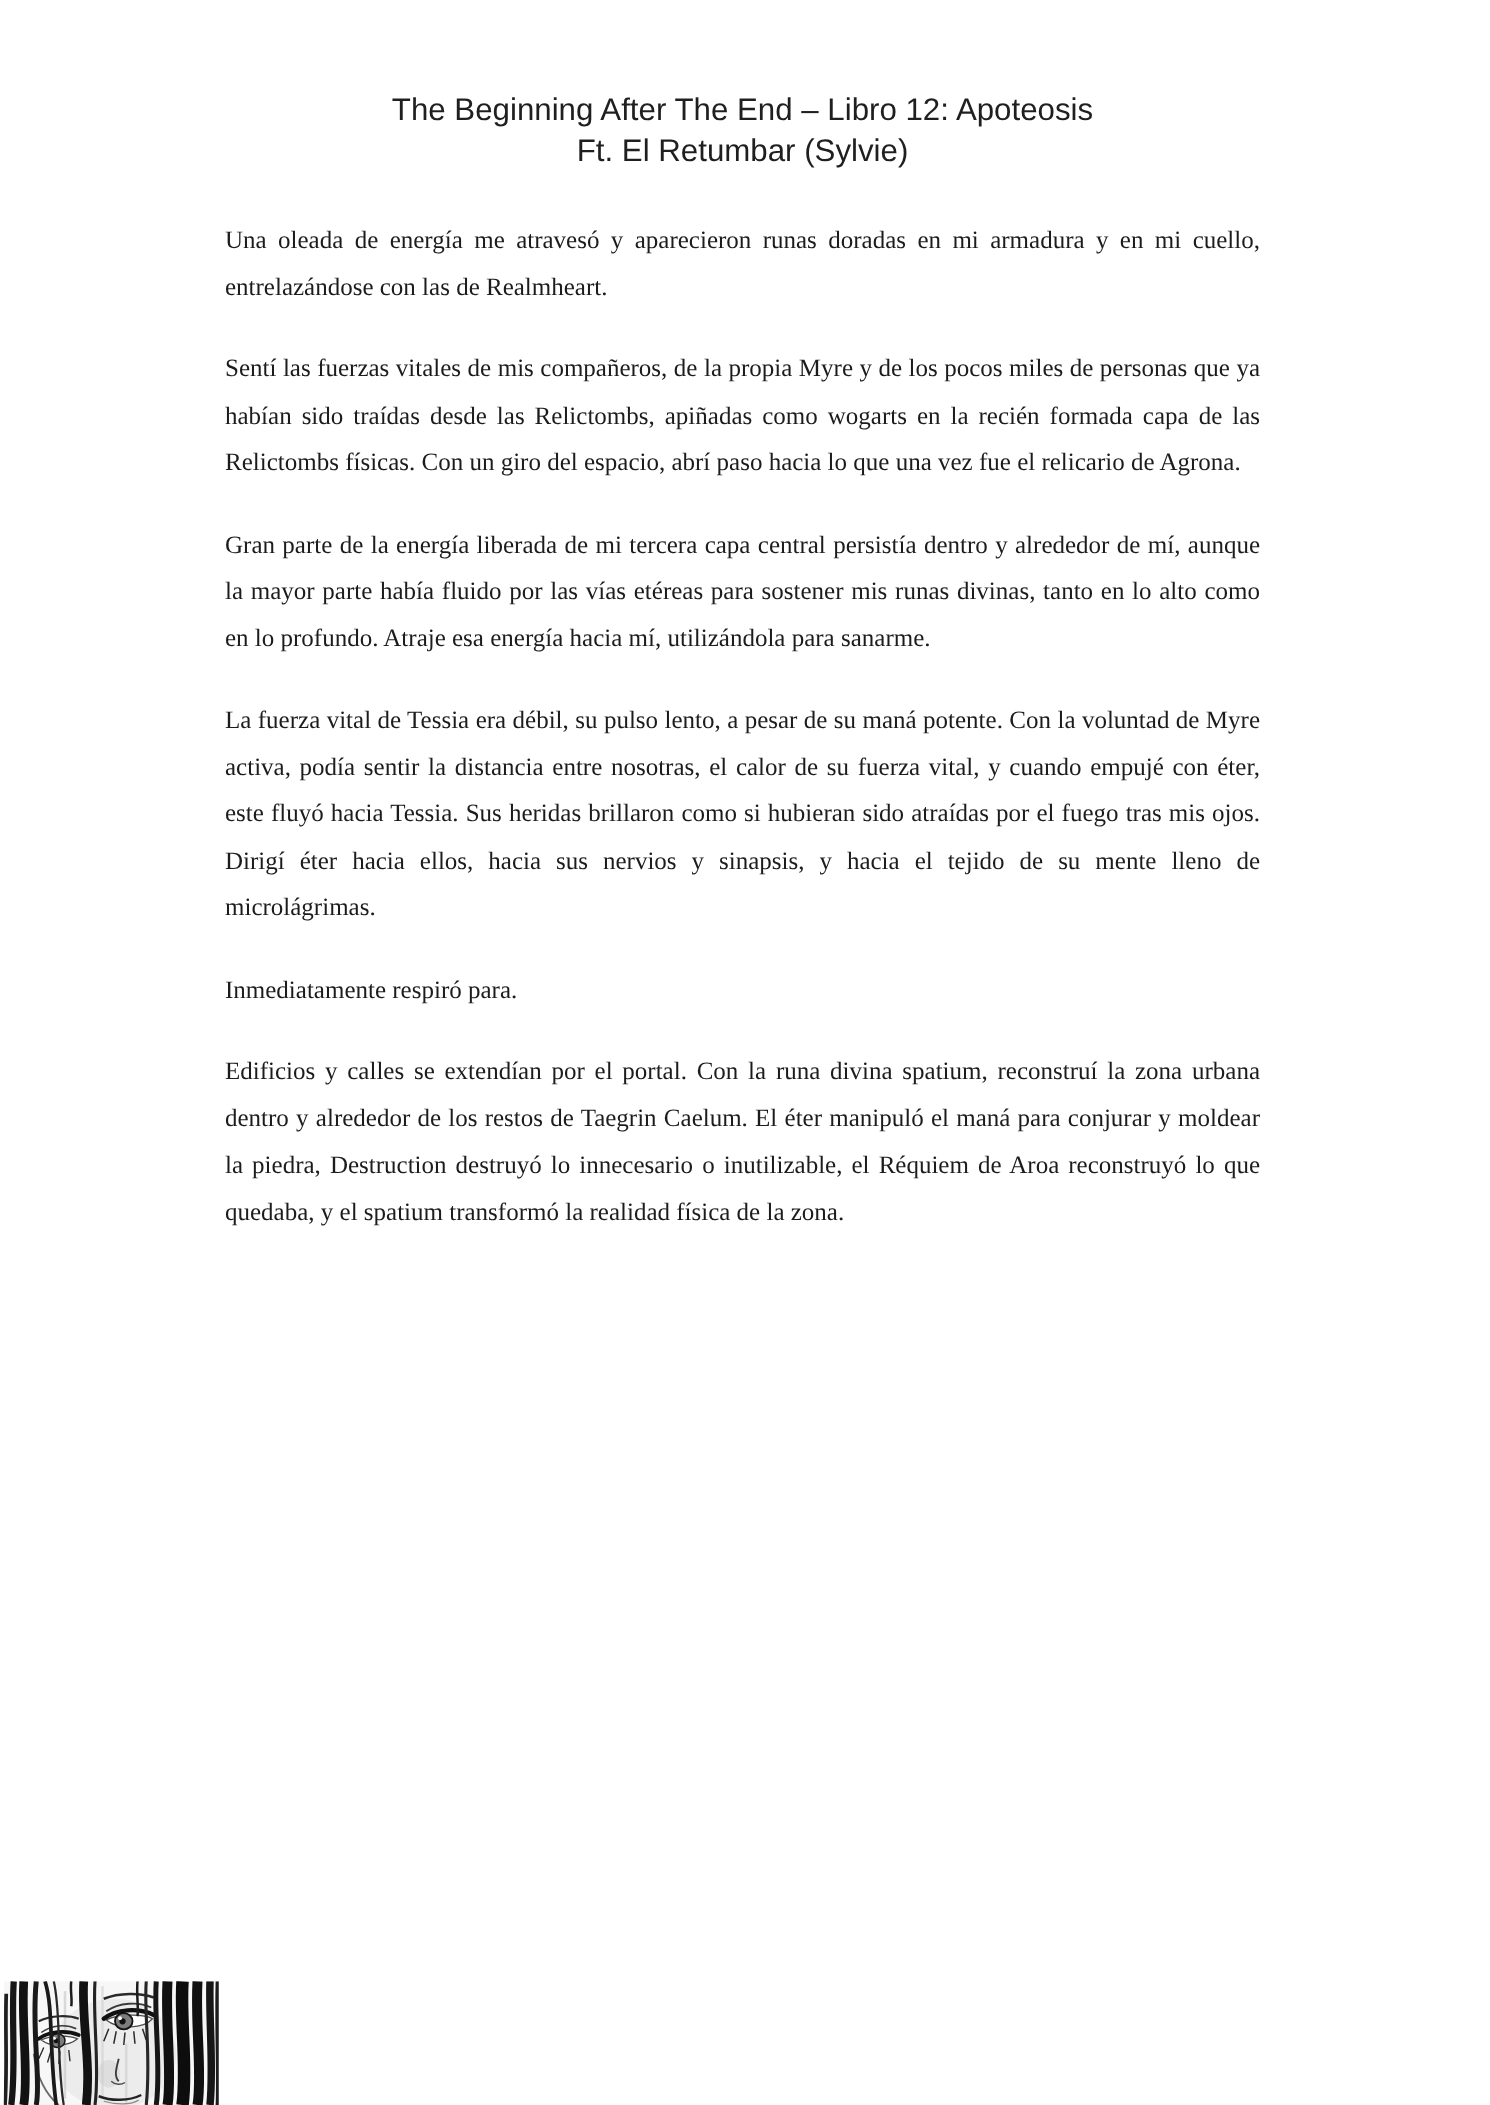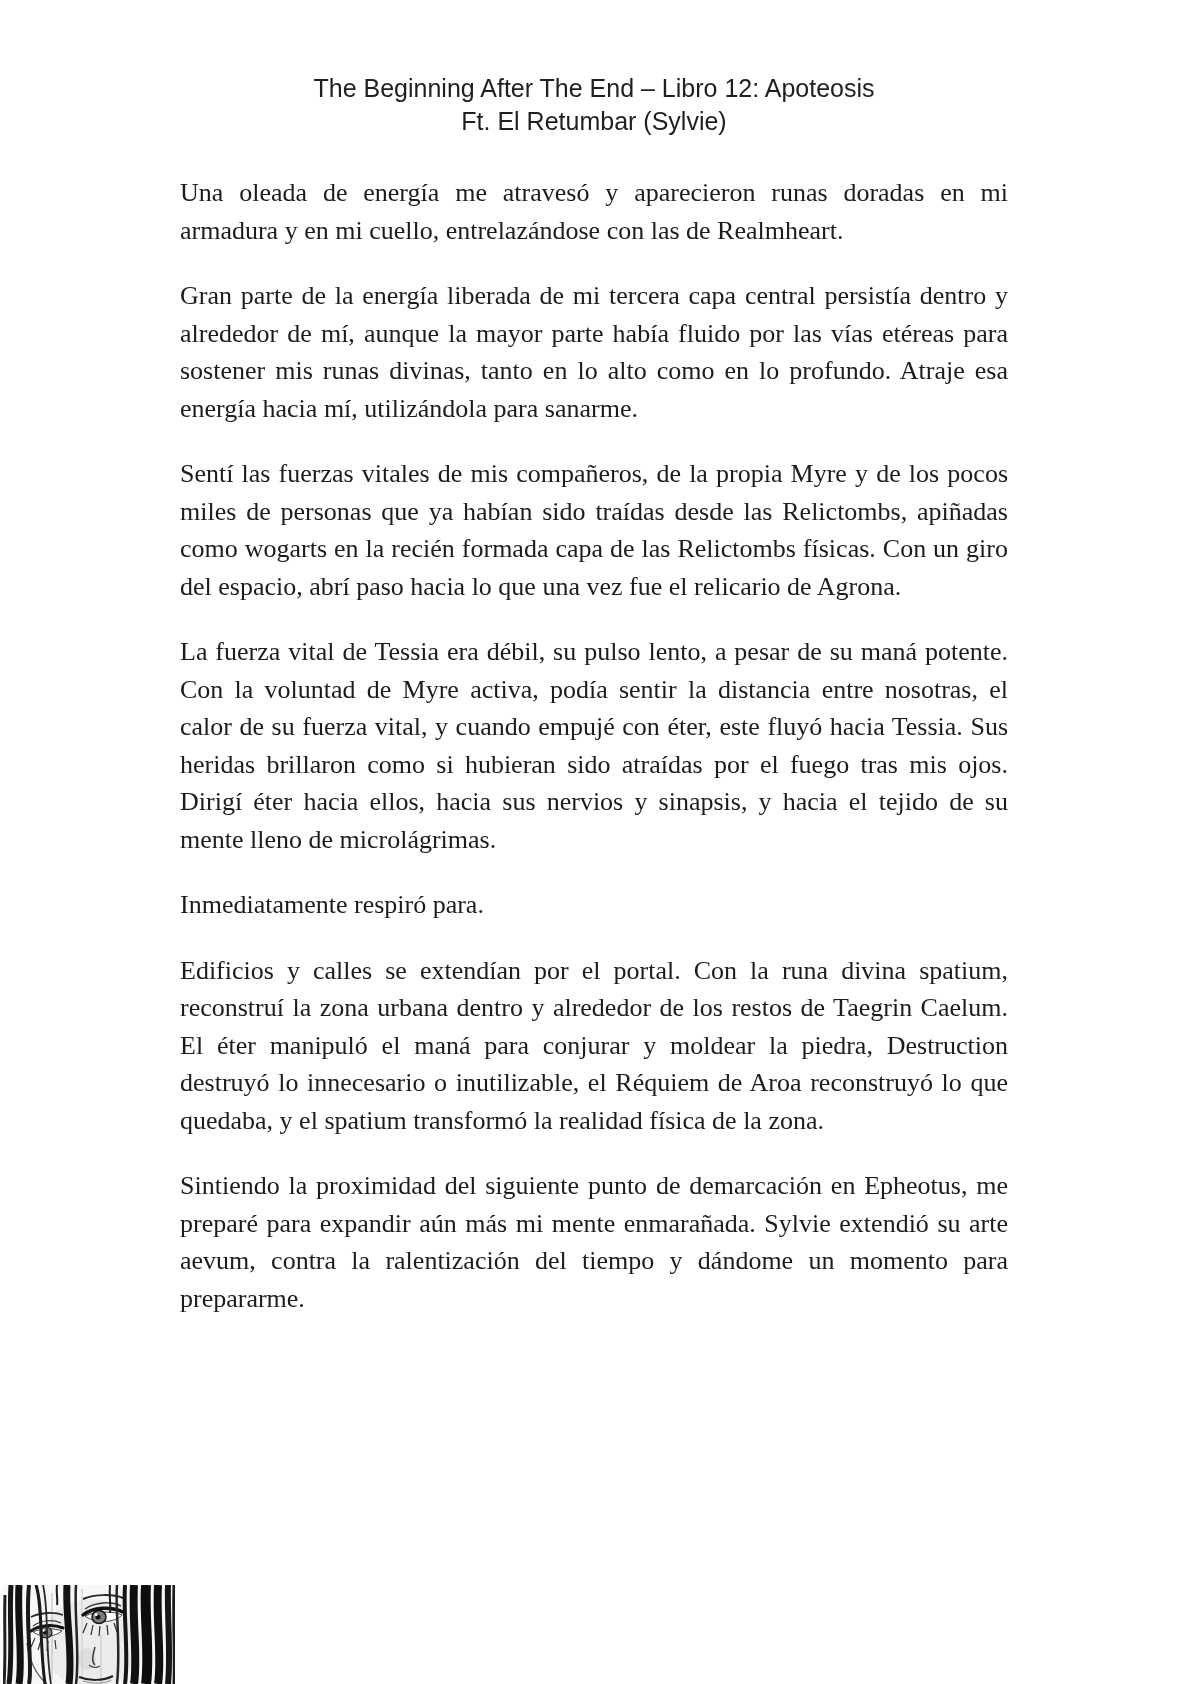--- a/index.html
+++ b/index.html
@@ -26,21 +26,21 @@
     font-size: 25px;
     line-height: 33px;
     font-weight: 400;
     color: #1f1f1f;
     text-align: center;
     white-space: nowrap;
   }
   .doc-body {
     margin-top: 36px;
     font-family: "Liberation Serif", serif;
-    font-size: 26px;
+    font-size: 20px;
     line-height: 37.5px;
     color: #1c1c1c;
     text-align: justify;
   }
   .doc-body p {
     margin: 0 0 28px 0;
   }
   .footer-art {
     position: absolute;
     left: 3px;
@@ -60,26 +60,25 @@
 <div class="page">
 
   <div class="content">
     <div class="doc-title">
       <div>The Beginning After The End – Libro 12: Apoteosis</div>
       <div>Ft. El Retumbar (Sylvie)</div>
     </div>
 
     <div class="doc-body">
       <p>Una oleada de energía me atravesó y aparecieron runas doradas en mi armadura y en mi cuello, entrelazándose con las de Realmheart.</p>
+      <p>Sentí las fuerzas vitales de mis compañeros, de la propia Myre y de los pocos miles de personas que ya habían sido traídas desde las Relictombs, apiñadas como wogarts en la recién formada capa de las Relictombs físicas. Con un giro del espacio, abrí paso hacia lo que una vez fue el relicario de Agrona.</p>
       <p>Gran parte de la energía liberada de mi tercera capa central persistía dentro y alrededor de mí, aunque la mayor parte había fluido por las vías etéreas para sostener mis runas divinas, tanto en lo alto como en lo profundo. Atraje esa energía hacia mí, utilizándola para sanarme.</p>
-      <p>Sentí las fuerzas vitales de mis compañeros, de la propia Myre y de los pocos miles de personas que ya habían sido traídas desde las Relictombs, apiñadas como wogarts en la recién formada capa de las Relictombs físicas. Con un giro del espacio, abrí paso hacia lo que una vez fue el relicario de Agrona.</p>
       <p>La fuerza vital de Tessia era débil, su pulso lento, a pesar de su maná potente. Con la voluntad de Myre activa, podía sentir la distancia entre nosotras, el calor de su fuerza vital, y cuando empujé con éter, este fluyó hacia Tessia. Sus heridas brillaron como si hubieran sido atraídas por el fuego tras mis ojos. Dirigí éter hacia ellos, hacia sus nervios y sinapsis, y hacia el tejido de su mente lleno de microlágrimas.</p>
       <p>Inmediatamente respiró para.</p>
       <p>Edificios y calles se extendían por el portal. Con la runa divina spatium, reconstruí la zona urbana dentro y alrededor de los restos de Taegrin Caelum. El éter manipuló el maná para conjurar y moldear la piedra, Destruction destruyó lo innecesario o inutilizable, el Réquiem de Aroa reconstruyó lo que quedaba, y el spatium transformó la realidad física de la zona.</p>
-      <p>Sintiendo la proximidad del siguiente punto de demarcación en Epheotus, me preparé para expandir aún más mi mente enmarañada. Sylvie extendió su arte aevum, contra la ralentización del tiempo y dándome un momento para prepararme.</p>
     </div>
   </div>
 
   <div class="footer-art">
     <svg viewBox="0 0 172 99" preserveAspectRatio="none" aria-hidden="true">
 
       <rect x="0" y="0" width="172" height="99" fill="#f7f7f7"></rect>
 
       <ellipse cx="88" cy="58" rx="50" ry="44" fill="#ececec"></ellipse>
       <ellipse cx="84" cy="74" rx="9" ry="11" fill="#d8d8d8" opacity="0.7"></ellipse>

